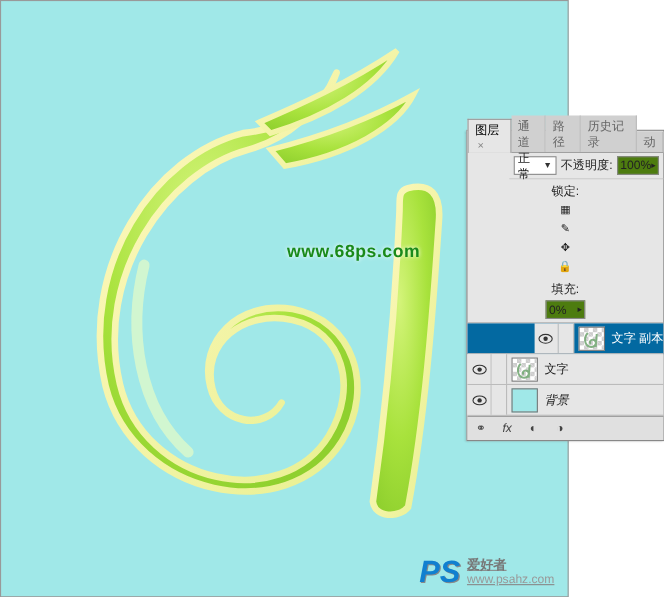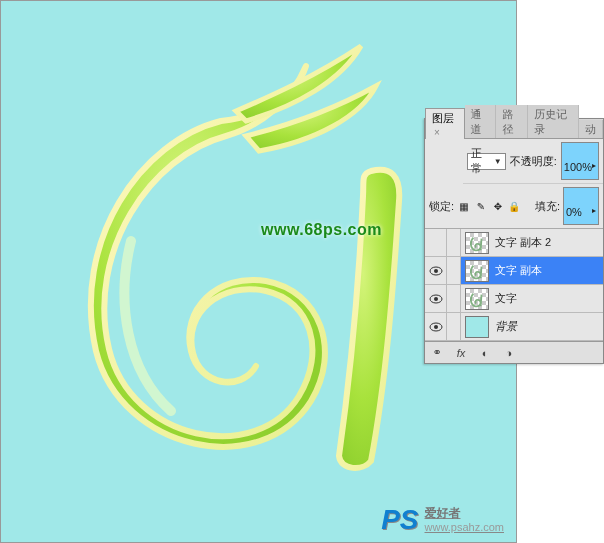--- a/index.html
+++ b/index.html
@@ -104,48 +104,49 @@
   padding: 0 3px;
   font-size: 11px;
 }
 .select .arrow {
   margin-left: 4px;
   font-size: 8px;
   color: #333;
 }
 .label { white-space: nowrap; }
 .numbox {
-  background: #7dd3fc;
+  background: #4d7c0f;
   border: 1px solid #888;
   height: 17px; width: 40px;
-  display: flex; align-items: flex-start;
-  padding: 18px 2px; font-size: 11px;
+  display: flex; align-items: center;
+  padding: 3px 2px; font-size: 11px;
 }
 .numbox .arrow { font-size:8px; margin-left:auto; }
 .lockrow {
   display: flex; align-items: center;
   padding: 3px 4px; gap: 3px;
   border-bottom: 1px solid #aaa;
+  flex-direction: column;
 }
 .lock-ic {
   width: 14px; height: 14px;
   display: inline-flex; align-items:center; justify-content:center;
   font-size: 10px;
 }
 .layers {
   background: #e0e0e0;
 }
 .layer {
   display: flex;
   align-items: center;
   height: 28px;
   border-bottom: 1px solid #bbb;
   background: #e6e6e6;
 }
-.layer.selected { background: #3b82f6; color: #fff; }
+.layer.selected { background: #0369a1; color: #fff; justify-content: flex-end; }
 .vis-col {
   width: 22px; height: 100%;
   border-right: 1px solid #bbb;
   display:flex; align-items:center; justify-content:center;
   background: #e6e6e6;
 }
 .link-col {
   width: 14px; height:100%;
   border-right: 1px solid #bbb;
   background: #e6e6e6;
@@ -269,32 +270,20 @@
     <span style="flex:1"></span>
     <span class="label">填充:</span>
     <div class="numbox" style="width:36px">
       <span>0%</span>
         <span class="arrow">▸</span>
     </div>
   </div>
 
   <div class="layers">
 
-      <div class="layer">
-        <div class="vis-col"></div>
-        <div class="link-col"></div>
-        <div class="thumb ">
-          <div class="chk"></div>
-          <svg class="mini" viewBox="0 0 20 20">
-            <path d="M6 3 C2 7,2 15,8 17 C14 18,16 12,12 10 C9 9,7 12,9 14" fill="none" stroke="#7a7" stroke-width="2"></path>
-            <path d="M15 4 L14 17" stroke="#7a7" stroke-width="2"></path>
-          </svg>
-        </div>
-        <span class="lname">文字 副本 2</span>
-      </div>
       <div class="layer selected">
         <div class="vis-col">
           <svg class="eye" viewBox="0 0 14 10">
             <ellipse cx="7" cy="5" rx="6" ry="4" fill="none" stroke="#333" stroke-width="1"></ellipse>
             <circle cx="7" cy="5" r="2" fill="#333"></circle>
           </svg>
         </div>
         <div class="link-col"></div>
         <div class="thumb ">
           <div class="chk"></div>

